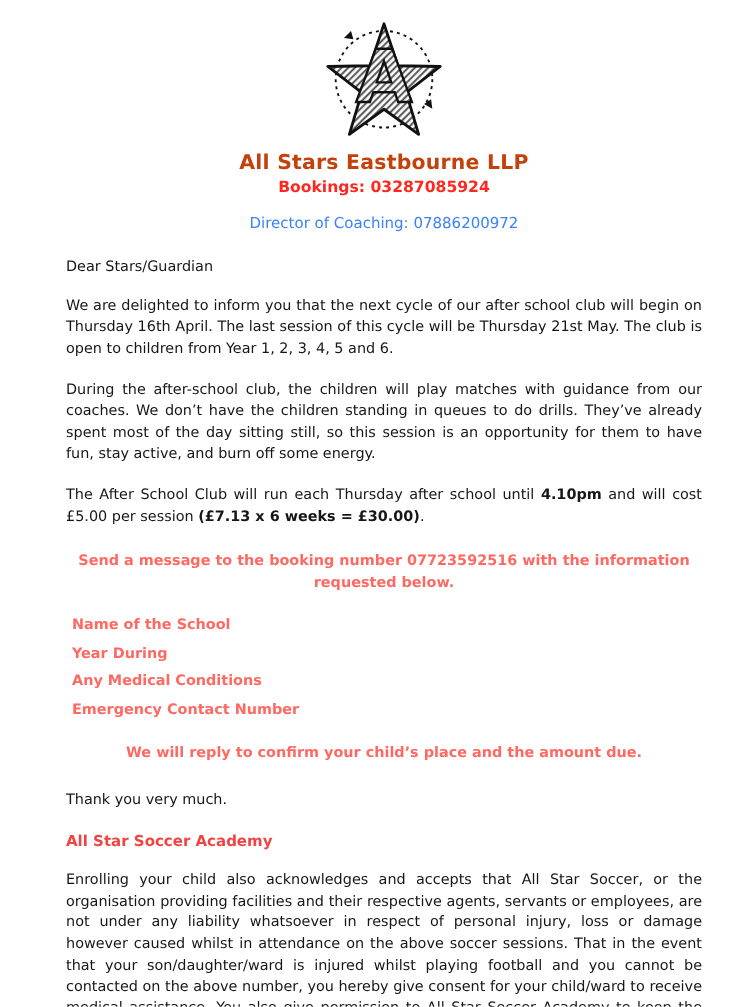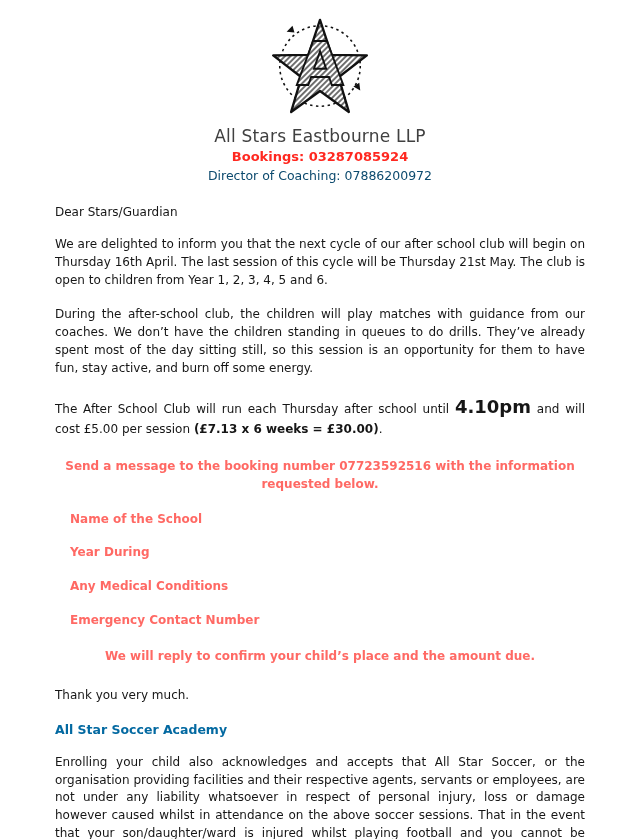--- a/index.html
+++ b/index.html
@@ -11,58 +11,58 @@
   }
   .page {
     box-sizing: border-box;
     width: 627px; height: 839px;
     padding: 12px 42px 8px 55px;
   }
   
   .header { text-align: center; }
   .logo-wrap { display: flex; justify-content: center; margin-bottom: 2px; }
   .org-name {
-    margin: 0; font-size: 17px; font-weight: normal;
-    color: #404040; letter-spacing: 0.2px;
+    margin: 0; font-size: 17px; font-weight: bold;
+    color: #c2410c; letter-spacing: 0.2px;
   }
   .bookings-line {
     margin: 3px 0 0 0; font-size: 13px; font-weight: bold; color: #ff2820;
   }
   .director-line {
-    margin: 4px 0 0 0; font-size: 12.5px; color: #0c4a6e;
+    margin: 14px 0 0 0; font-size: 12.5px; color: #3b82f6;
   }
   
   .notice {
     margin: 17px 4px 0 4px;
     text-align: center;
     font-size: 12.5px; font-weight: bold;
     color: #76b252; line-height: 1.6;
   }
   
   .salutation { margin: 22px 0 0 0; font-size: 12px; }
   p.body {
     margin: 17px 0 0 0;
     font-size: 12px; line-height: 1.48;
     text-align: justify;
   }
-  .time-big { font-size: 18px; font-weight: bold; }
+  .time-big { font-size: 12px; font-weight: bold; }
   .bold { font-weight: bold; }
   .red {
     color: #ff6964; font-weight: bold;
     font-size: 12px; line-height: 1.55;
   }
   p.red-para { margin: 18px 0 0 0; text-align: center; }
   ul.red-list {
     list-style: none;
     margin: 16px 0 0 0; padding: 0;
   }
-  ul.red-list li { margin: 15px; }
+  ul.red-list li { margin: 5px; }
   .thanks { margin: 22px 0 0 0; font-size: 12px; }
   .academy-heading {
-    margin: 20px 0 0 0; font-size: 12.5px; font-weight: bold; color: #0369a1;
+    margin: 20px 0 0 0; font-size: 12.5px; font-weight: bold; color: #ef4444;
   }
   .disclaimer { margin: 20px 0 0 0; }
 </style>
 </head>
 <body>
 
 <div class="page">
 
   <div class="header">
     <div class="logo-wrap">

